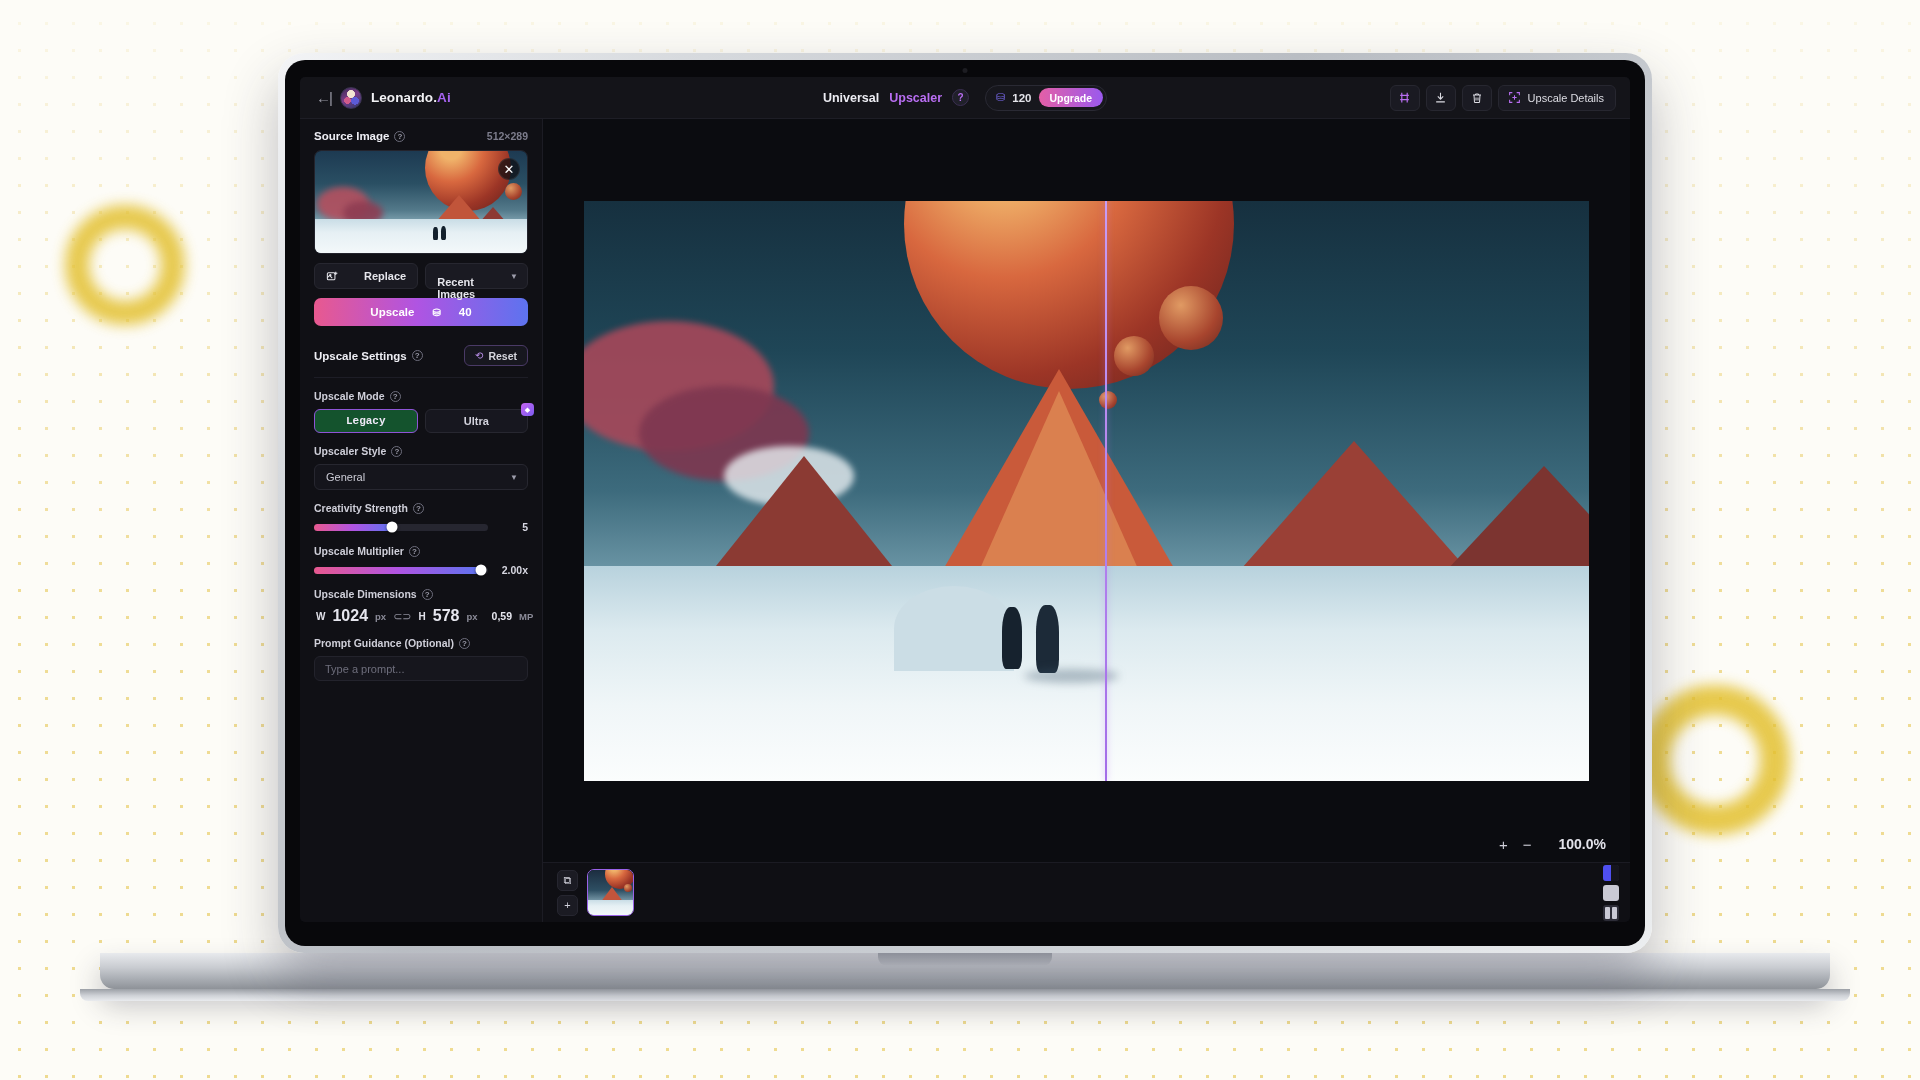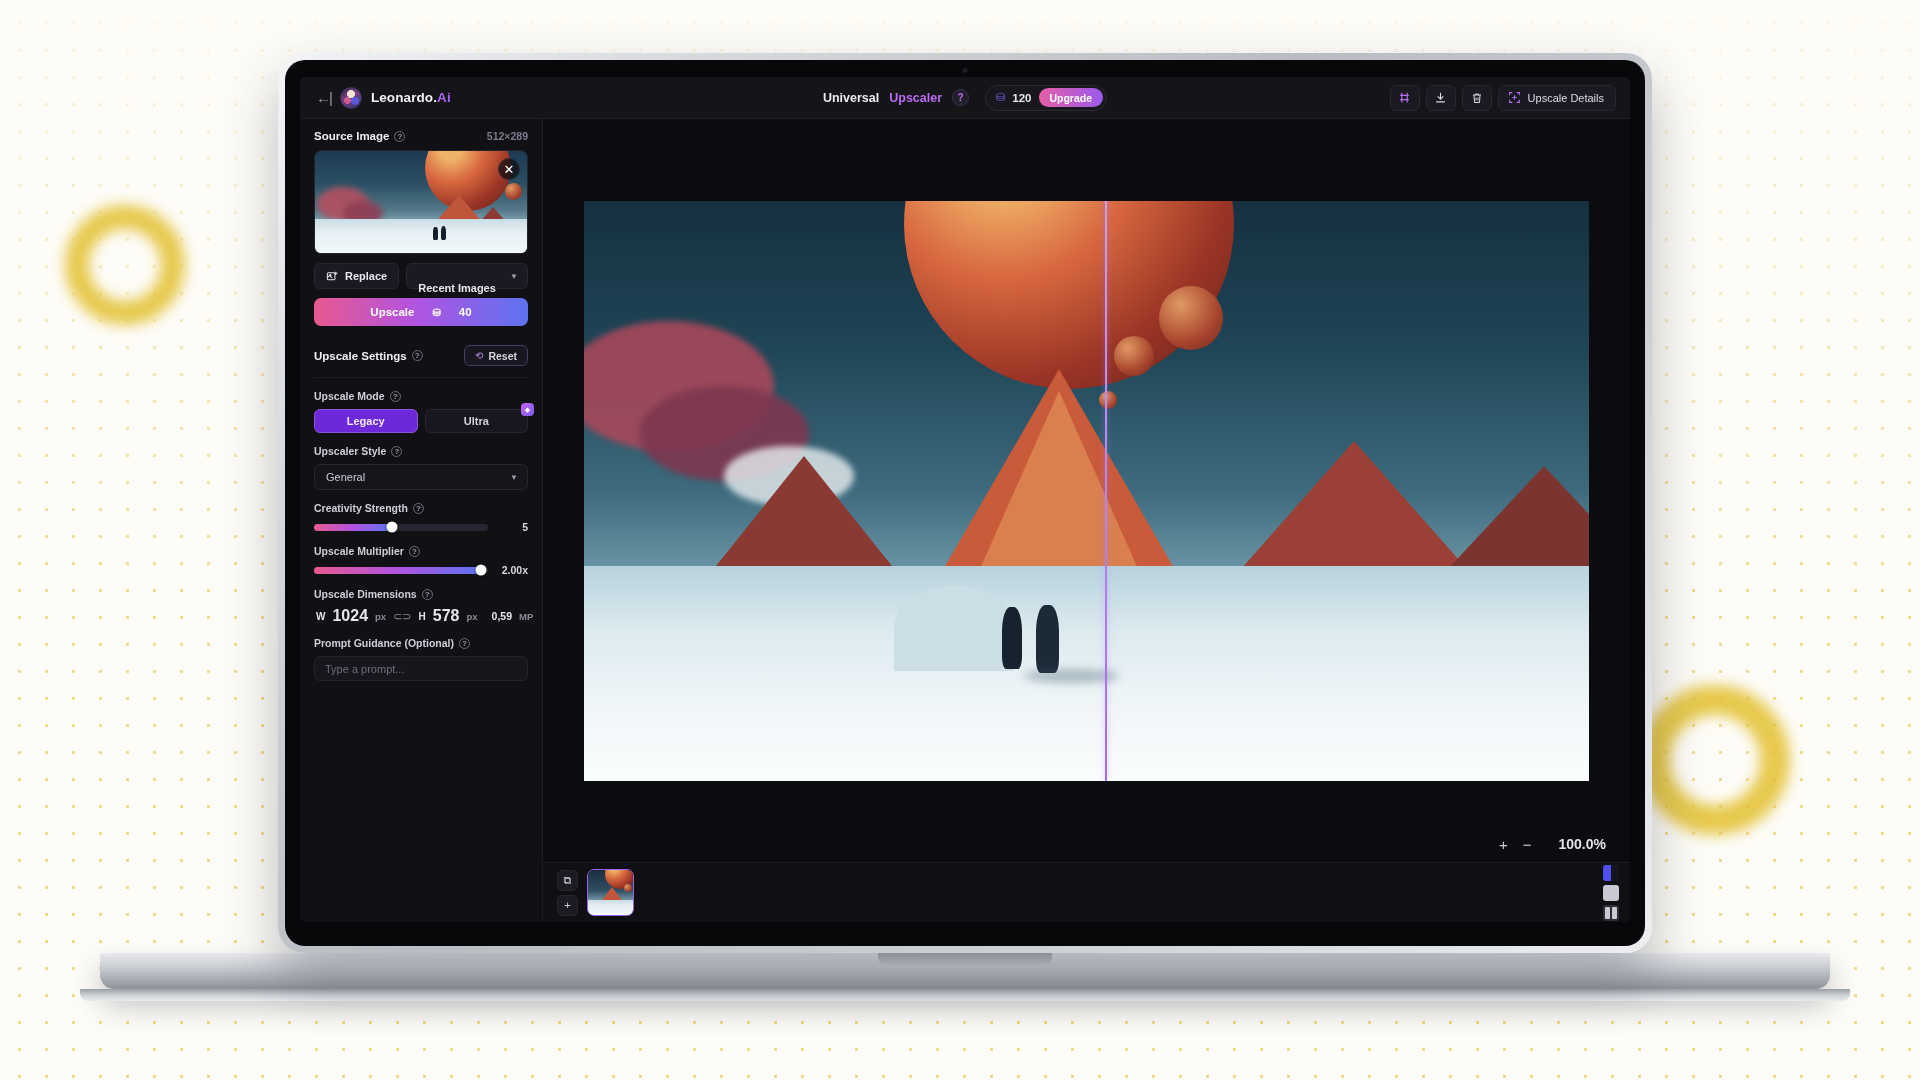--- a/index.html
+++ b/index.html
@@ -171,21 +171,21 @@
     display:flex; align-items:center; justify-content:center;
     color:#fff; font-size:13px; cursor:pointer; border:1px solid rgba(255,255,255,.08);
   }
 
   #replace-row{ display:flex; gap:7px; margin-top:9px; }
   #replace-btn{
     display:flex; align-items:center; gap:6px;
     background:#1a1a22; border:1px solid #272730; border-radius:6px;
     height:26px; padding:0 11px; cursor:pointer;
   }
-  #replace-label{ font-size:11px; color:#e6e6ec; font-weight:600; }
+  #replace-label{ font-size:11px; color:#e6e6ec; font-weight:600;margin-left:19px; }
   #recent-select{
     flex:1; display:flex; align-items:center; justify-content:space-between;
     background:#1a1a22; border:1px solid #272730; border-radius:6px;
     height:26px; padding:0 9px 0 11px; cursor:pointer;
   }
   #recent-label{ font-size:11px; color:#e6e6ec; font-weight:600;margin-top:23px; }
   .caret{ color:#9d9dab; font-size:8px; }
 
   #upscale-cta{
     margin-top:9px; width:100%; height:28px; border:none; border-radius:7px;
@@ -206,21 +206,21 @@
 
   .field{ margin-top:12px; }
   .field-label{ display:flex; align-items:center; gap:5px; font-size:10.5px; font-weight:700; color:#cfcfd9; margin-bottom:7px; }
 
   #mode-row{ display:flex; gap:7px; position:relative; }
   .mode-btn{
     flex:1; height:24px; border-radius:6px; background:#17171f;
     border:1px solid #272730; color:#d2d2dc; font-size:11px; font-weight:600;
     display:flex; align-items:center; justify-content:center; cursor:pointer;
   }
-  .mode-btn.active{ border-color:#8e54d6; background:#6d28d9; color:#f0eaf8; }
+  .mode-btn.active{ border-color:#8e54d6; background:#14532d; color:#f0eaf8;font-family:Liberation Mono, monospace; }
   #ultra-badge{
     position:absolute; right:-6px; top:-6px; width:13px; height:13px; border-radius:4px;
     background:linear-gradient(135deg,#c665f0,#7b5bf0);
     display:flex; align-items:center; justify-content:center;
     color:#fff; font-size:7px;
   }
 
   #style-select{
     width:100%; height:26px; background:#15151c; border:1px solid #272730; border-radius:6px;
     display:flex; align-items:center; justify-content:space-between; padding:0 9px 0 11px; cursor:pointer;

